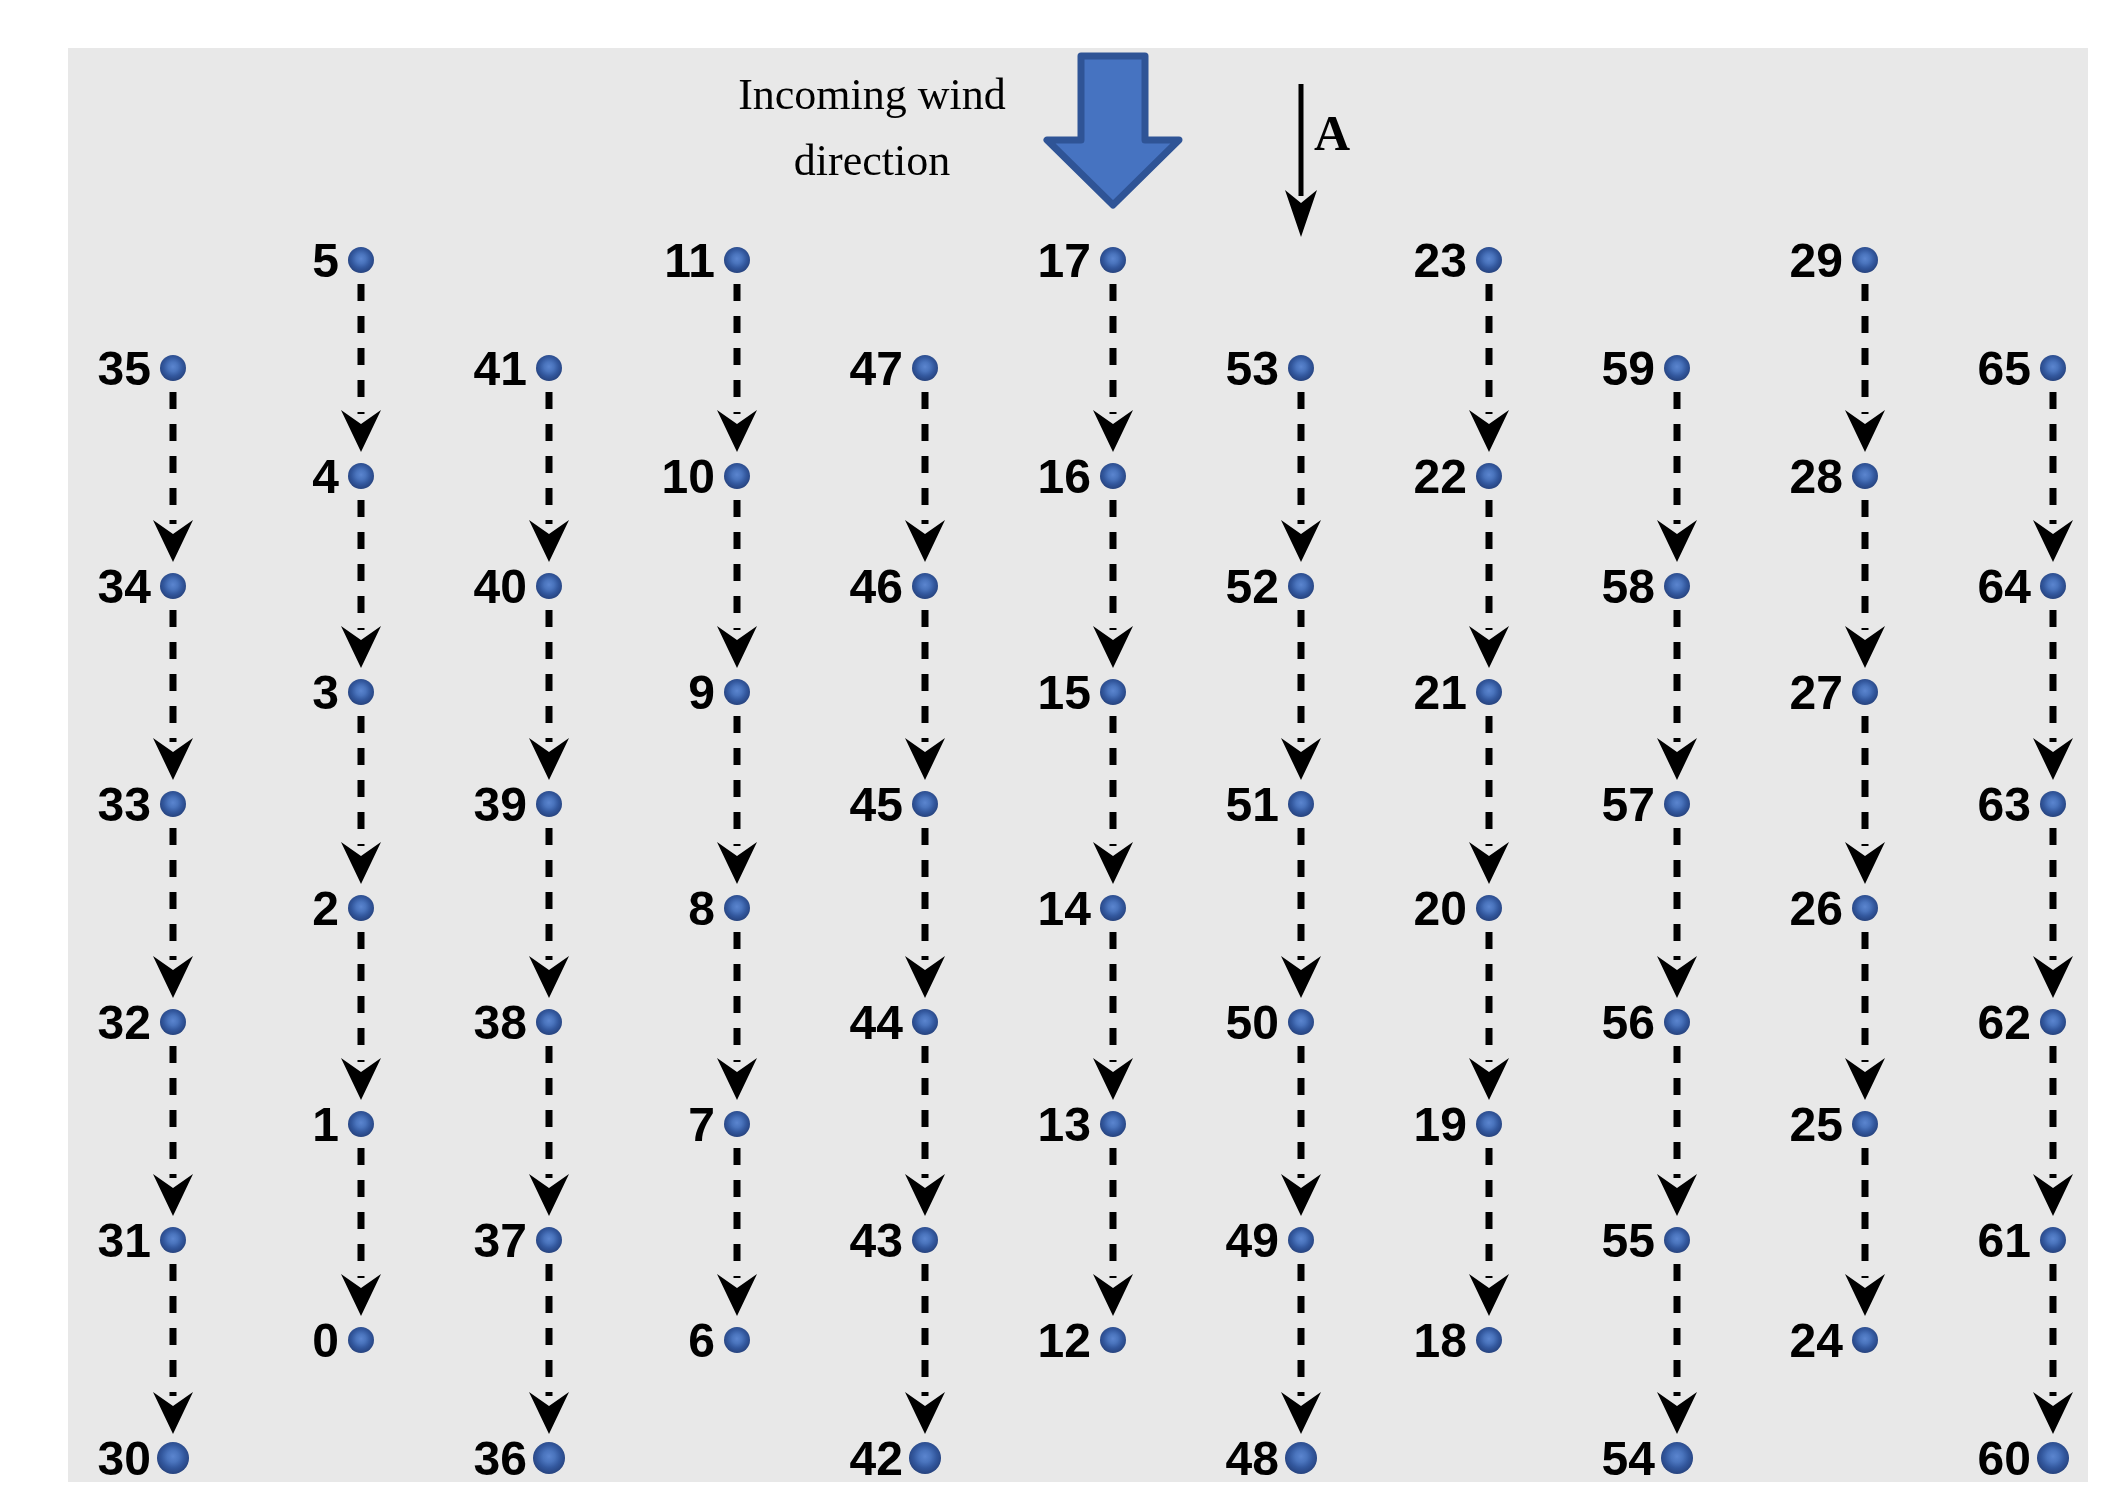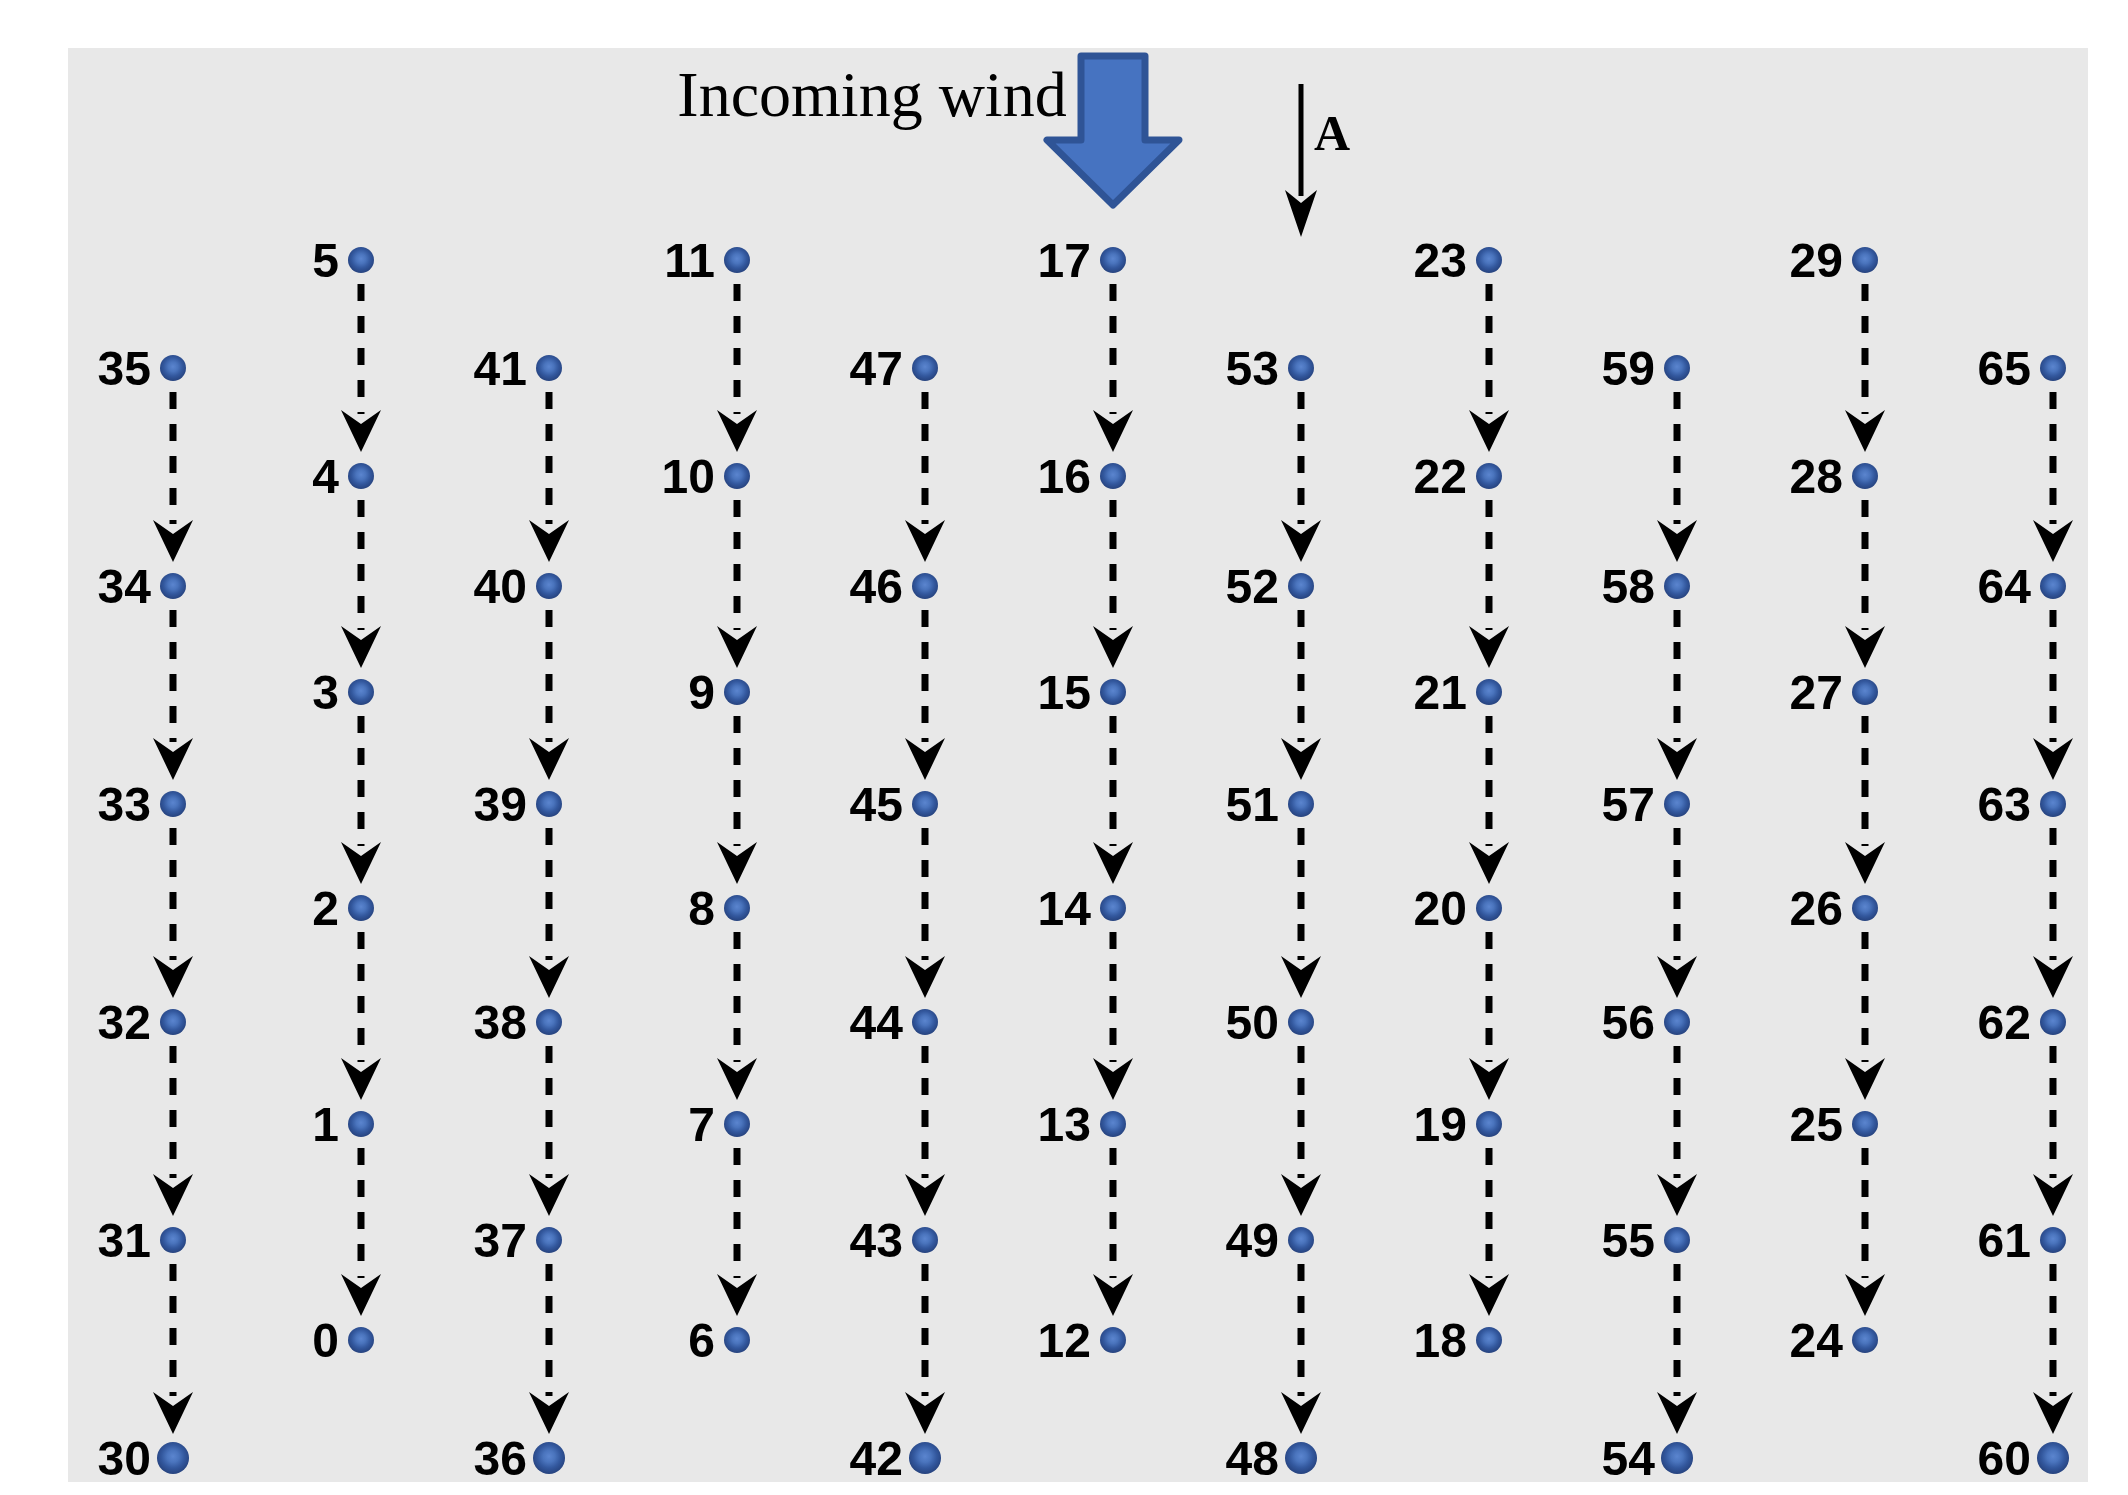--- a/index.html
+++ b/index.html
@@ -16,21 +16,21 @@
     background:var(--panel-bg,#e9e9e9);
   }
   .layer{
     position:absolute;left:0;top:0;width:2128px;height:1495px;
   }
   .wind-label{
     position:absolute;
     left:572px;top:62px;width:600px;
     text-align:center;
     font-family:"Liberation Serif",serif;
-    font-size:64px;line-height:66px;
+    font-size:44px;line-height:66px;
     color:var(--text-color,#000);
     white-space:nowrap;
   }
   .a-label{
     position:absolute;
     left:1314px;top:104px;
     font-family:"Liberation Serif",serif;
     font-weight:bold;
     font-size:50px;
     color:var(--text-color,#000);
@@ -62,20 +62,21 @@
 </style>
 </head>
 <body>
 
 <div class="stage">
 
   <div class="panel"></div>
 
   <div class="wind-label">
     <div>Incoming wind</div>
+    <div>direction</div>
   </div>
 
   <svg class="layer" width="2128" height="1495" viewBox="0 0 2128 1495" xmlns="http://www.w3.org/2000/svg">
     <defs>
       <radialGradient id="dotGrad" cx="50%" cy="45%" r="58%">
         <stop offset="0%" stop-color="#5b85cf"></stop>
         <stop offset="32%" stop-color="#4a74bd"></stop>
         <stop offset="62%" stop-color="#33589e"></stop>
         <stop offset="100%" stop-color="#243f79"></stop>
       </radialGradient>

